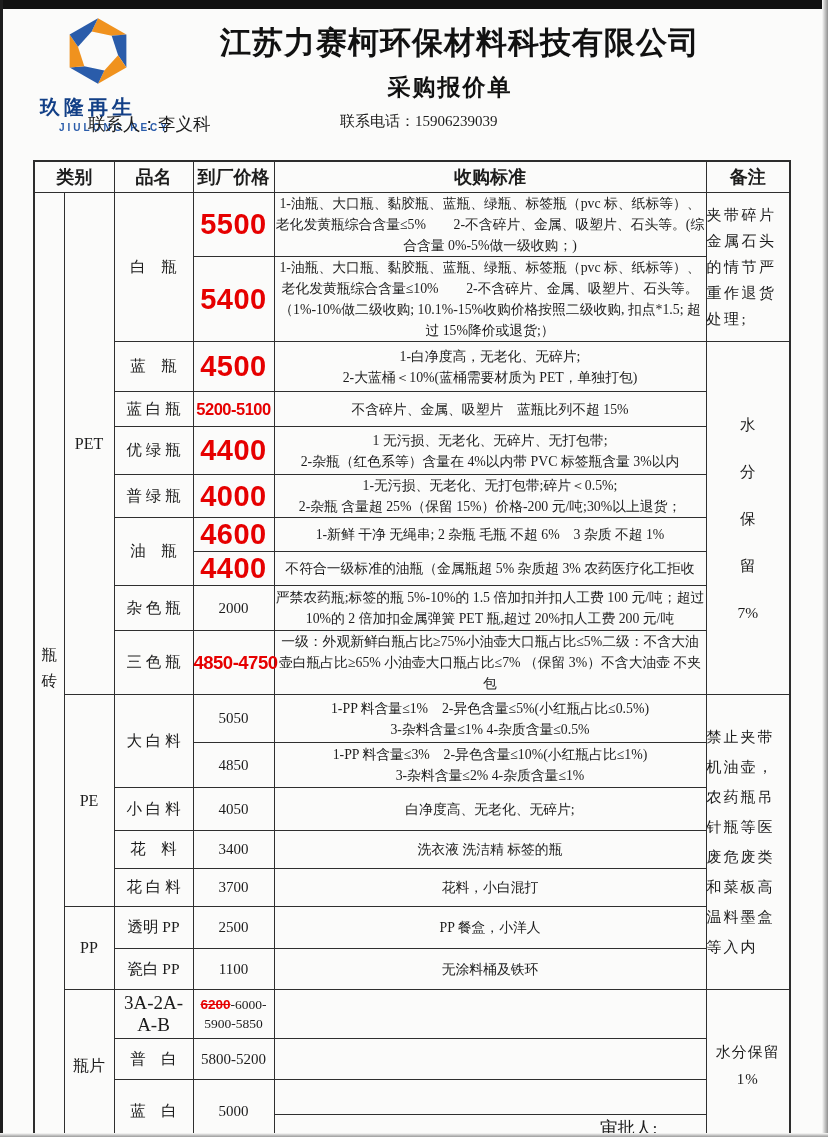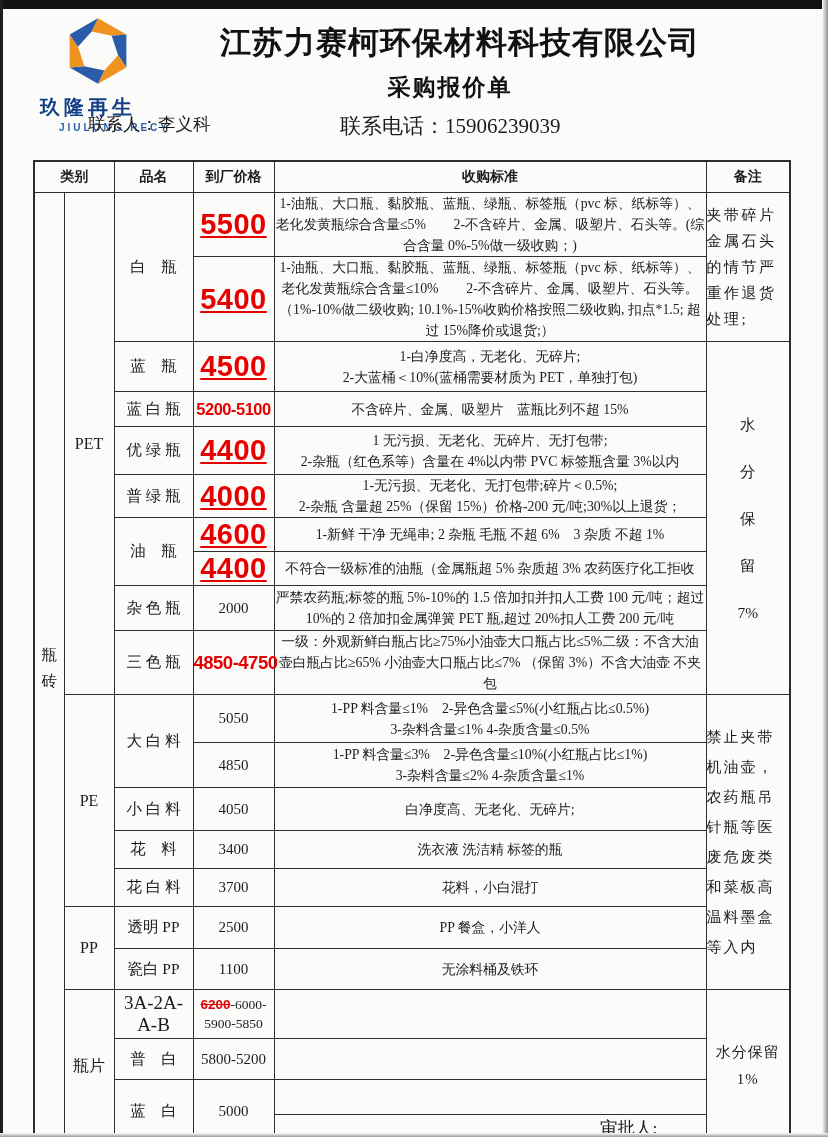--- a/index.html
+++ b/index.html
@@ -19,35 +19,35 @@
   .logo-en{position:absolute;left:40px;top:122px;width:130px;text-align:right;
            font-family:"Liberation Sans","DejaVu Sans",sans-serif;font-weight:bold;
            font-size:10px;letter-spacing:3px;color:#2a5caa;}
   .company{position:absolute;left:180px;top:22px;width:560px;text-align:center;
            font-family:"Liberation Sans","DejaVu Sans",sans-serif;font-weight:bold;
            font-size:31px;letter-spacing:1px;color:#111;}
   .doc-title{position:absolute;left:170px;top:72px;width:560px;text-align:center;
            font-family:"Liberation Sans","DejaVu Sans",sans-serif;font-weight:bold;
            font-size:23px;letter-spacing:2px;color:#111;}
   .contact-person{position:absolute;left:88px;top:112px;font-size:17.5px;}
-  .contact-phone{position:absolute;left:340px;top:112px;font-size:21px;}
+  .contact-phone{position:absolute;left:340px;top:112px;font-size:15px;}
   .approver{position:absolute;left:600px;top:1116px;font-size:17.5px;}
 
   
   table.quote{position:absolute;left:33px;top:160px;width:756px;border-collapse:collapse;
         table-layout:fixed;border:2px solid #2d2d2d;}
   table.quote td,table.quote th{border:1px solid #2f2f2f;padding:0;vertical-align:middle;overflow:hidden;}
-  th{font-size:14px;font-weight:bold;text-align:center;height:30px;}
+  th{font-size:18px;font-weight:bold;text-align:center;height:30px;}
   .cat-group{white-space:pre-line;text-align:center;font-size:15.5px;line-height:26px;}
   .cat{text-align:center;font-size:16px;font-family:"Liberation Serif",serif;margin-left:8px;}
   .pname{text-align:center;font-size:15.5px;}
   .pname-sm{text-align:center;font-size:19px;}
   .price{text-align:center;}
   .price-big{color:#e60000;font-family:"Liberation Sans","DejaVu Sans",sans-serif;
-             font-weight:700;font-size:29px;letter-spacing:0.5px;text-decoration:underline;}
+             font-weight:700;font-size:29px;letter-spacing:0.5px;}
   .price-red-sm{color:#e60000;font-family:"Liberation Sans","DejaVu Sans",sans-serif;
              font-weight:700;font-size:16.5px;letter-spacing:-0.5px;white-space:nowrap;}
   .price-red-md{color:#e60000;font-family:"Liberation Sans","DejaVu Sans",sans-serif;
              font-weight:700;font-size:18.5px;letter-spacing:-0.5px;white-space:nowrap;
              text-align:left;padding-top:22px;}
   .price-overflow{overflow:visible !important;}
   .price-plain{font-size:15px;}
   .price-split{font-size:13.5px;line-height:19px;text-align:center;}
   .struck{color:#e60000;font-family:"Liberation Sans","DejaVu Sans",sans-serif;
           font-weight:700;text-decoration:line-through;}

